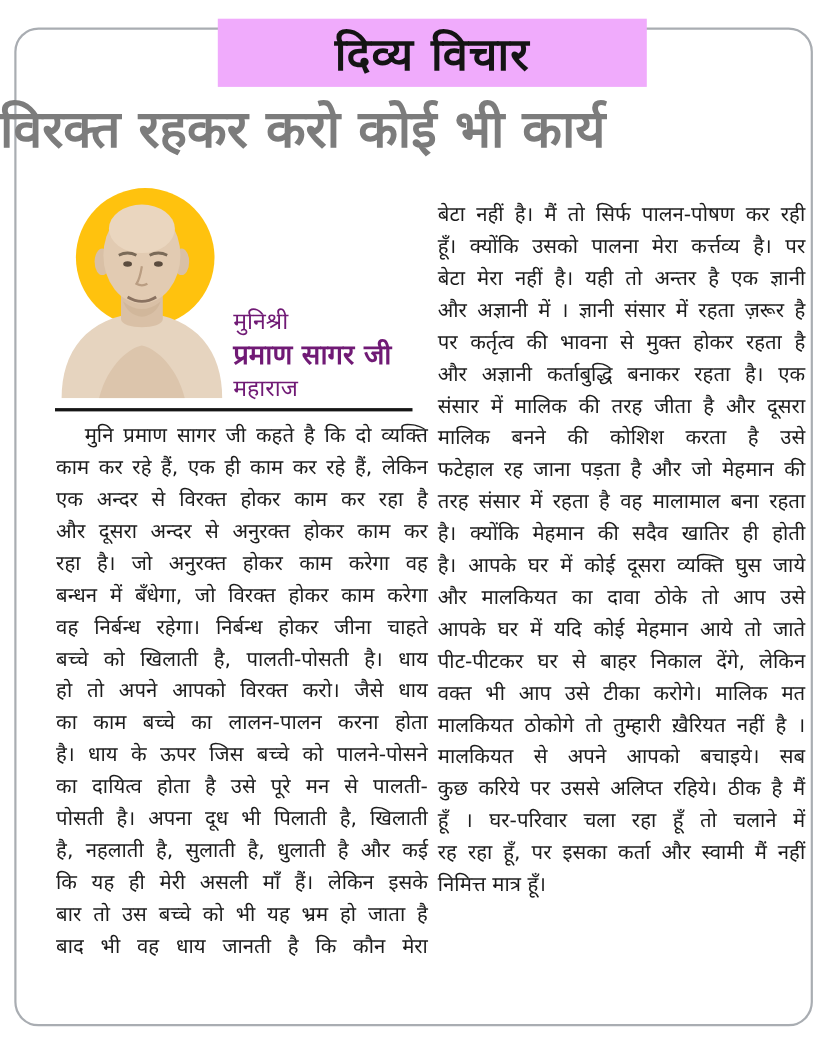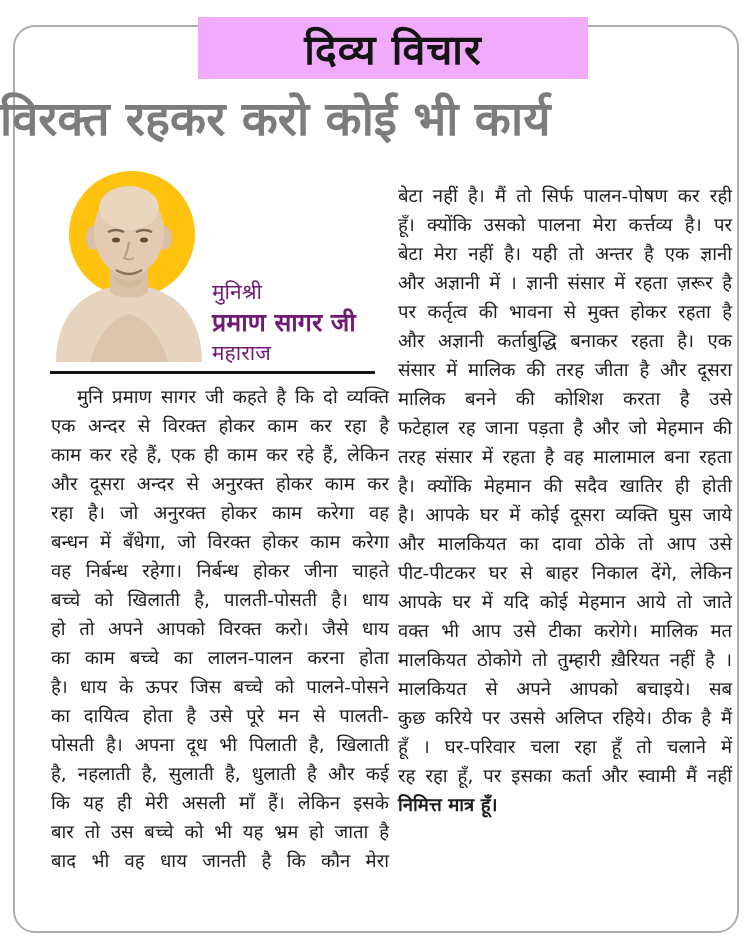--- a/index.html
+++ b/index.html
@@ -34,21 +34,21 @@
   }
   .col{
     position:absolute;z-index:2;font-size:18.5px;line-height:29px;color:#1c1c1c;
   }
   .col-left{left:22px;top:382px;width:338px;margin-left:29px;}
   .col-right{left:398px;top:181px;width:334px;}
   .tline{
     text-align:justify;text-align-last:justify;white-space:normal;height:29px;overflow:visible;
   }
   .tline.indent{text-indent:26px;}
-  .tline.nojust{text-align-last:left;font-weight:bold;}
+  .tline.nojust{text-align-last:left;}
 </style>
 </head>
 <body>
 
 <div class="frame"></div>
 
 <div class="banner">
   <span>दिव्य विचार</span>
 </div>
 
@@ -77,22 +77,22 @@
 <div class="caption">
   <div class="c1">मुनिश्री</div>
   <div class="c2">प्रमाण सागर जी</div>
   <div class="c3">महाराज</div>
 </div>
 
 <div class="divider"></div>
 
 <div class="col col-left">
     <div class="tline indent">मुनि प्रमाण सागर जी कहते है कि दो व्यक्ति</div>
+    <div class="tline">काम कर रहे हैं, एक ही काम कर रहे हैं, लेकिन</div>
     <div class="tline">एक अन्दर से विरक्त होकर काम कर रहा है</div>
-    <div class="tline">काम कर रहे हैं, एक ही काम कर रहे हैं, लेकिन</div>
     <div class="tline">और दूसरा अन्दर से अनुरक्त होकर काम कर</div>
     <div class="tline">रहा है। जो अनुरक्त होकर काम करेगा वह</div>
     <div class="tline">बन्धन में बँधेगा, जो विरक्त होकर काम करेगा</div>
     <div class="tline">वह निर्बन्ध रहेगा। निर्बन्ध होकर जीना चाहते</div>
     <div class="tline">बच्चे को खिलाती है, पालती-पोसती है। धाय</div>
     <div class="tline">हो तो अपने आपको विरक्त करो। जैसे धाय</div>
     <div class="tline">का काम बच्चे का लालन-पालन करना होता</div>
     <div class="tline">है। धाय के ऊपर जिस बच्चे को पालने-पोसने</div>
     <div class="tline">का दायित्व होता है उसे पूरे मन से पालती-</div>
     <div class="tline">पोसती है। अपना दूध भी पिलाती है, खिलाती</div>
@@ -109,22 +109,22 @@
     <div class="tline">और अज्ञानी में । ज्ञानी संसार में रहता ज़रूर है</div>
     <div class="tline">पर कर्तृत्व की भावना से मुक्त होकर रहता है</div>
     <div class="tline">और अज्ञानी कर्ताबुद्धि बनाकर रहता है। एक</div>
     <div class="tline">संसार में मालिक की तरह जीता है और दूसरा</div>
     <div class="tline">मालिक बनने की कोशिश करता है उसे</div>
     <div class="tline">फटेहाल रह जाना पड़ता है और जो मेहमान की</div>
     <div class="tline">तरह संसार में रहता है वह मालामाल बना रहता</div>
     <div class="tline">है। क्योंकि मेहमान की सदैव खातिर ही होती</div>
     <div class="tline">है। आपके घर में कोई दूसरा व्यक्ति घुस जाये</div>
     <div class="tline">और मालकियत का दावा ठोके तो आप उसे</div>
+    <div class="tline">आपके घर में यदि कोई मेहमान आये तो जाते</div>
     <div class="tline">पीट-पीटकर घर से बाहर निकाल देंगे, लेकिन</div>
-    <div class="tline">आपके घर में यदि कोई मेहमान आये तो जाते</div>
     <div class="tline">वक्त भी आप उसे टीका करोगे। मालिक मत</div>
     <div class="tline">मालकियत ठोकोगे तो तुम्हारी ख़ैरियत नहीं है ।</div>
     <div class="tline">मालकियत से अपने आपको बचाइये। सब</div>
     <div class="tline">कुछ करिये पर उससे अलिप्त रहिये। ठीक है मैं</div>
     <div class="tline">हूँ । घर-परिवार चला रहा हूँ तो चलाने में</div>
     <div class="tline">रह रहा हूँ, पर इसका कर्ता और स्वामी मैं नहीं</div>
     <div class="tline nojust">निमित्त मात्र हूँ।</div>
   </div>
 
 </body></html>

